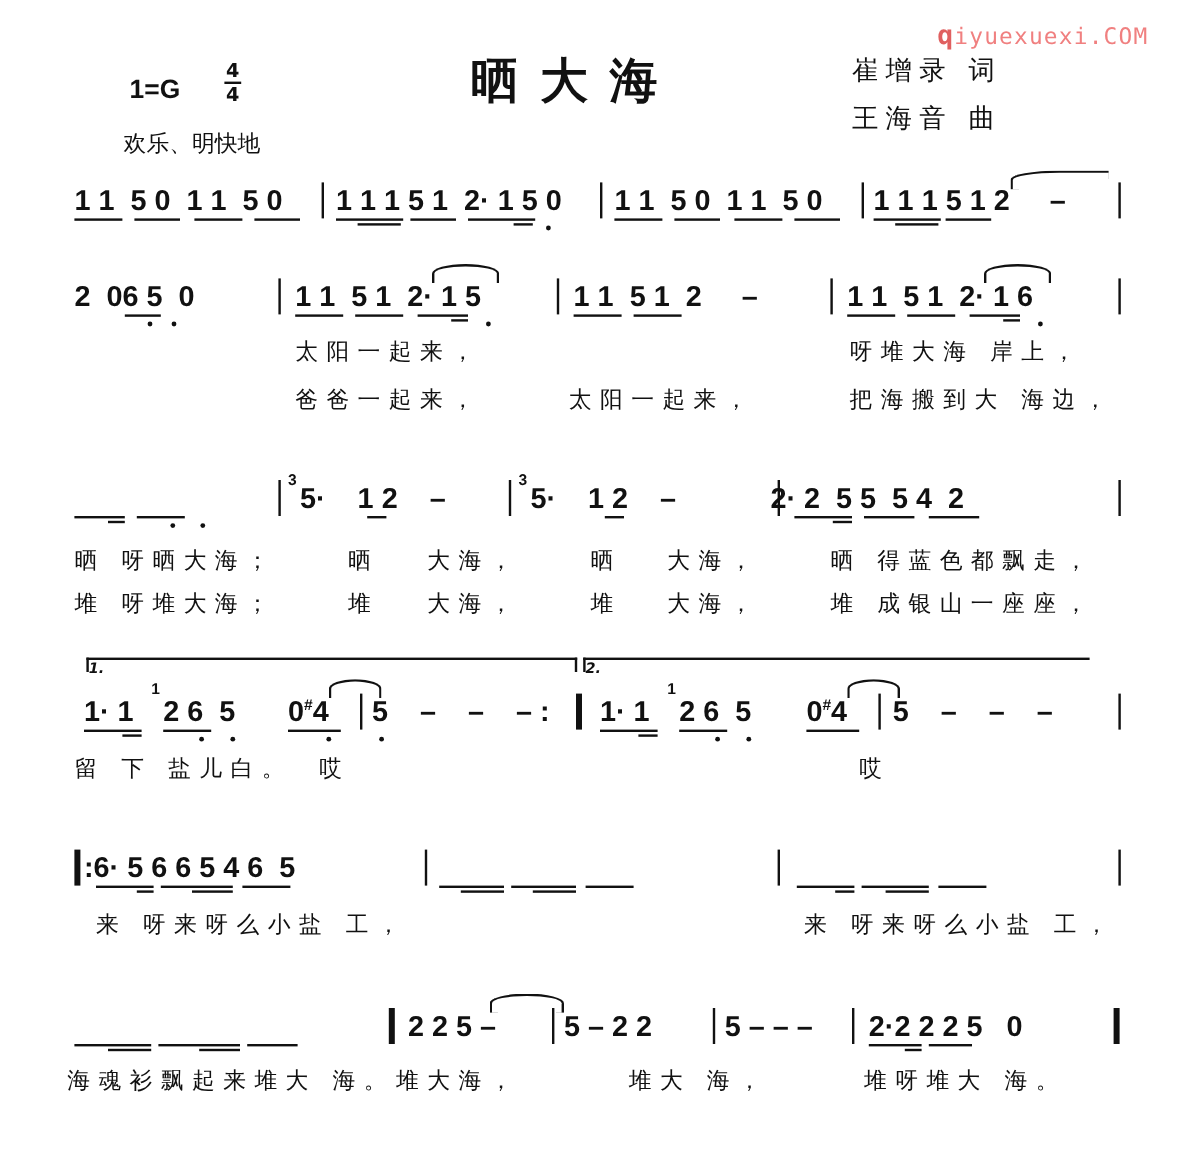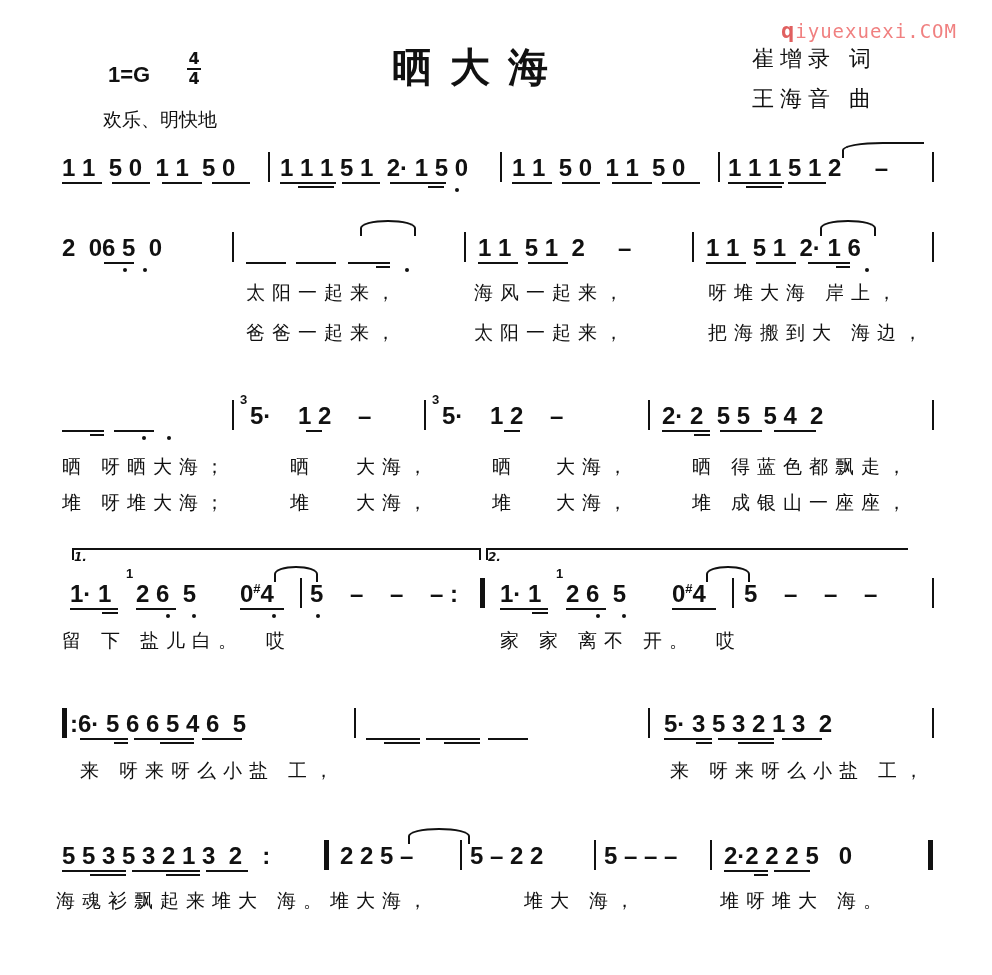--- a/index.html
+++ b/index.html
@@ -3,21 +3,21 @@
 <meta charset="utf-8">
 <style>
   html,body{margin:0;padding:0;background:#fff;}
   body{width:992px;height:975px;position:relative;overflow:hidden;font-family:"DejaVu Sans","Liberation Sans",sans-serif;color:#111;}
   .abs{position:absolute;}
   .title{left:392px;top:40px;font-family:"DejaVu Serif","Liberation Serif",serif;font-size:40px;font-weight:bold;letter-spacing:18px;}
   .key{left:108px;top:62px;font-size:22px;font-family:"Liberation Serif",serif;}
   .key b{font-family:"Liberation Sans",sans-serif;}
   .meter{left:184px;top:50px;width:20px;text-align:center;font-size:16px;font-weight:bold;line-height:18px;}
   .tempo{left:103px;top:107px;font-size:19px;}
-  .credit{left:752px;font-size:22px;letter-spacing:6px;font-family:"DejaVu Serif","Liberation Serif",serif;}
+  .credit{left:710px;font-size:22px;letter-spacing:6px;font-family:"DejaVu Serif","Liberation Serif",serif;}
   .watermark{left:781px;top:18px;font-size:19px;color:#f08080;font-family:"DejaVu Sans Mono","Liberation Mono",monospace;letter-spacing:1px;}
   .watermark .q{font-weight:bold;color:#e06060;font-size:22px;}
   .row{position:absolute;left:60px;width:880px;}
   .notes{position:relative;height:40px;font-family:"Liberation Sans",sans-serif;font-weight:bold;font-size:24px;white-space:nowrap;}
   .n{position:absolute;top:6px;}
   .ul{position:absolute;height:2px;background:#111;}
   .bar{position:absolute;top:4px;width:2px;height:30px;background:#111;}
   .dbar{position:absolute;top:4px;width:5px;height:30px;background:#111;}
   .dot{position:absolute;width:4px;height:4px;border-radius:50%;background:#111;}
   .slur{position:absolute;border:2px solid #111;border-bottom:none;border-radius:50% 50% 0 0;height:14px;}
@@ -71,20 +71,21 @@
   </div>
 </div>
 
 <div class="row" style="top:228px">
   <div class="notes">
     <span class="n" style="left:2px">2 &nbsp;06 5 &nbsp;0</span>
     <div class="ul" style="left:44px;top:34px;width:30px"></div>
       <div class="dot" style="left:63px;top:40px"></div>
       <div class="dot" style="left:83px;top:40px"></div>
     <div class="bar" style="left:172px"></div>
+    <span class="n" style="left:186px">1 1 &nbsp;5 1 &nbsp;2· 1 5</span>
     <div class="ul" style="left:186px;top:34px;width:40px"></div>
       <div class="ul" style="left:236px;top:34px;width:40px"></div>
     <div class="ul" style="left:288px;top:34px;width:42px"></div>
       <div class="ul" style="left:316px;top:38px;width:14px"></div>
     <div class="slur" style="left:300px;top:-8px;width:52px"></div>
       <div class="dot" style="left:345px;top:40px"></div>
     <div class="bar" style="left:404px"></div>
     <span class="n" style="left:418px">1 1 &nbsp;5 1 &nbsp;2 &nbsp;&nbsp;&nbsp;&nbsp;–</span>
     <div class="ul" style="left:418px;top:34px;width:40px"></div>
       <div class="ul" style="left:468px;top:34px;width:40px"></div>
@@ -92,21 +93,20 @@
     <span class="n" style="left:646px">1 1 &nbsp;5 1 &nbsp;2· 1 6</span>
     <div class="ul" style="left:646px;top:34px;width:40px"></div>
       <div class="ul" style="left:696px;top:34px;width:40px"></div>
     <div class="ul" style="left:748px;top:34px;width:42px"></div>
       <div class="ul" style="left:776px;top:38px;width:14px"></div>
     <div class="slur" style="left:760px;top:-8px;width:52px"></div>
       <div class="dot" style="left:805px;top:40px"></div>
     <div class="bar" style="left:872px"></div>
   </div>
   <div class="lyr" style="left:186px;top:52px">太阳一起来，</div>
-  <div class="lyr" style="left:414px;top:52px">海风一起来，</div>
   <div class="lyr" style="left:648px;top:52px">呀堆大海 岸上，</div>
   <div class="lyr" style="left:186px;top:92px">爸爸一起来，</div>
   <div class="lyr" style="left:414px;top:92px">太阳一起来，</div>
   <div class="lyr" style="left:648px;top:92px">把海搬到大 海边，</div>
 </div>
 
 <div class="row" style="top:396px">
   <div class="notes">
     <div class="ul" style="left:2px;top:34px;width:42px"></div>
       <div class="ul" style="left:30px;top:38px;width:14px"></div>
@@ -115,21 +115,21 @@
       <div class="dot" style="left:107px;top:40px"></div>
     <div class="bar" style="left:172px"></div>
     <span class="grace" style="left:180px;top:-4px">3</span>
     <span class="n" style="left:190px">5· &nbsp;&nbsp;&nbsp;1 2 &nbsp;&nbsp;&nbsp;–</span>
     <div class="ul" style="left:246px;top:34px;width:16px"></div>
     <div class="bar" style="left:364px"></div>
     <span class="grace" style="left:372px;top:-4px">3</span>
     <span class="n" style="left:382px">5· &nbsp;&nbsp;&nbsp;1 2 &nbsp;&nbsp;&nbsp;–</span>
     <div class="ul" style="left:444px;top:34px;width:16px"></div>
     <div class="bar" style="left:588px"></div>
-    <span class="n" style="left:602px">2· 2 &nbsp;5 5 &nbsp;5 4 &nbsp;2</span>
+    <span class="n" style="left:582px">2· 2 &nbsp;5 5 &nbsp;5 4 &nbsp;2</span>
     <div class="ul" style="left:602px;top:34px;width:48px"></div>
       <div class="ul" style="left:634px;top:38px;width:16px"></div>
     <div class="ul" style="left:660px;top:34px;width:42px"></div>
       <div class="ul" style="left:714px;top:34px;width:42px"></div>
     <div class="bar" style="left:872px"></div>
   </div>
   <div class="lyr" style="left:2px;top:58px">晒 呀晒大海；</div>
   <div class="lyr" style="left:230px;top:58px">晒</div>
   <div class="lyr" style="left:296px;top:58px">大海，</div>
   <div class="lyr" style="left:432px;top:58px">晒</div>
@@ -173,55 +173,52 @@
       <div class="dot" style="left:562px;top:40px"></div>
     <span class="n" style="left:612px">0<sup style="font-size:13px">#</sup>4</span>
     <div class="ul" style="left:612px;top:34px;width:44px"></div>
     <div class="slur" style="left:646px;top:-8px;width:40px"></div>
     <div class="bar" style="left:672px"></div>
     <span class="n" style="left:684px">5 &nbsp;&nbsp;&nbsp;– &nbsp;&nbsp;&nbsp;– &nbsp;&nbsp;&nbsp;–</span>
     <div class="bar" style="left:872px"></div>
   </div>
   <div class="lyr" style="left:2px;top:54px">留 下 盐儿白。</div>
   <div class="lyr" style="left:206px;top:54px">哎</div>
-  <div class="lyr" style="left:440px;top:54px">家 家 离不 开。</div>
   <div class="lyr" style="left:656px;top:54px">哎</div>
 </div>
 
 <div class="row" style="top:704px">
   <div class="notes">
     <div class="dbar" style="left:2px"></div>
     <span class="n" style="left:10px">:6· 5 6 6 5 4 6 &nbsp;5</span>
     <div class="ul" style="left:20px;top:34px;width:48px"></div>
       <div class="ul" style="left:54px;top:38px;width:14px"></div>
     <div class="ul" style="left:74px;top:34px;width:60px"></div>
       <div class="ul" style="left:100px;top:38px;width:34px"></div>
     <div class="ul" style="left:142px;top:34px;width:40px"></div>
     <div class="bar" style="left:294px"></div>
     <div class="ul" style="left:306px;top:34px;width:54px"></div>
       <div class="ul" style="left:324px;top:38px;width:36px"></div>
     <div class="ul" style="left:366px;top:34px;width:54px"></div>
       <div class="ul" style="left:384px;top:38px;width:36px"></div>
     <div class="ul" style="left:428px;top:34px;width:40px"></div>
     <div class="bar" style="left:588px"></div>
-    <span class="n" style="left:604px">5· 3 5 3 2 1 3 &nbsp;2</span>
     <div class="ul" style="left:604px;top:34px;width:48px"></div>
       <div class="ul" style="left:636px;top:38px;width:16px"></div>
     <div class="ul" style="left:658px;top:34px;width:56px"></div>
       <div class="ul" style="left:678px;top:38px;width:36px"></div>
     <div class="ul" style="left:722px;top:34px;width:40px"></div>
     <div class="bar" style="left:872px"></div>
   </div>
   <div class="lyr" style="left:20px;top:54px">来 呀来呀么小盐 工，</div>
   <div class="lyr" style="left:610px;top:54px">来 呀来呀么小盐 工，</div>
 </div>
 
 <div class="row" style="top:836px">
   <div class="notes">
-    <span class="n" style="left:2px">5 5 3 5 3 2 1 3 &nbsp;2 &nbsp;&nbsp;:</span>
     <div class="ul" style="left:2px;top:34px;width:64px"></div>
       <div class="ul" style="left:30px;top:38px;width:36px"></div>
     <div class="ul" style="left:72px;top:34px;width:68px"></div>
       <div class="ul" style="left:106px;top:38px;width:34px"></div>
     <div class="ul" style="left:146px;top:34px;width:42px"></div>
     <div class="dbar" style="left:264px"></div>
     <span class="n" style="left:280px">2 2 5 – </span>
     <div class="slur" style="left:348px;top:-8px;width:58px"></div>
     <div class="bar" style="left:400px"></div>
     <span class="n" style="left:410px">5 – 2 2</span>

